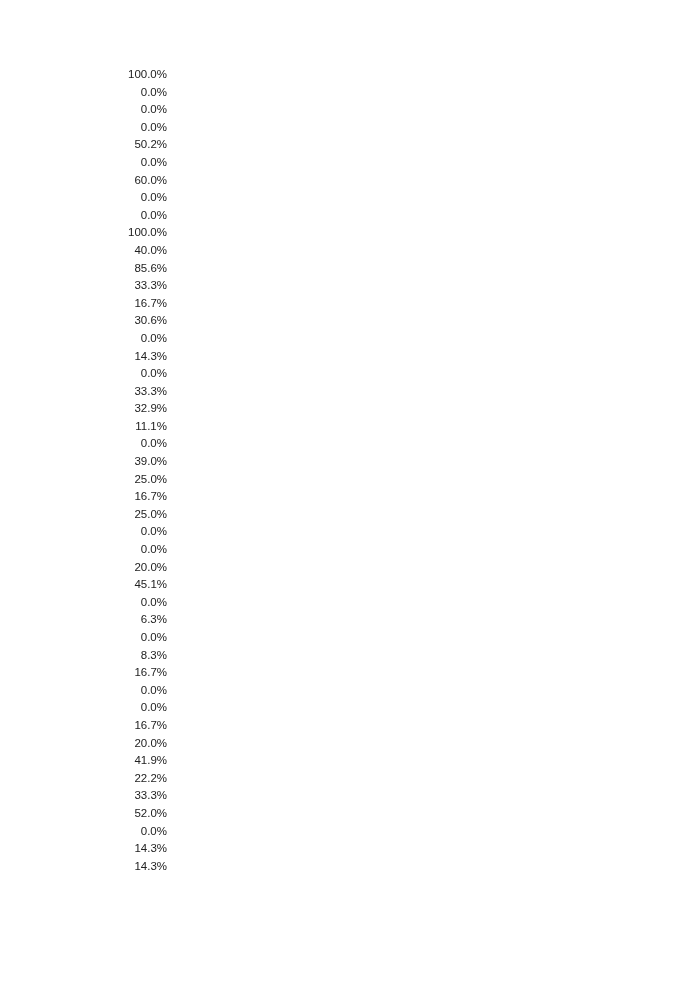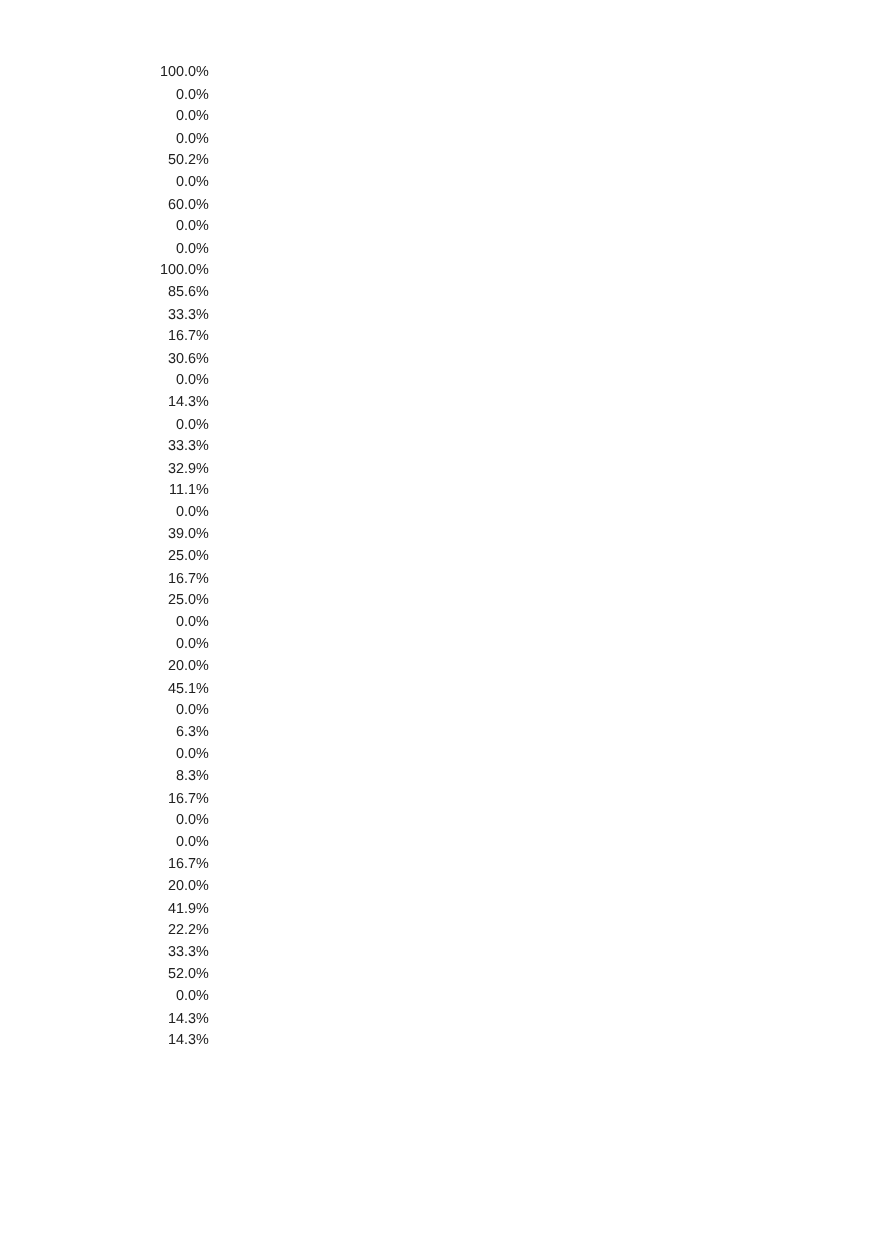--- a/index.html
+++ b/index.html
@@ -9,21 +9,21 @@
   body {
     width: 700px;
     height: 990px;
     background: #ffffff;
     position: relative;
     overflow: hidden;
     font-family: "Liberation Sans", sans-serif;
   }
   .values-column {
     position: absolute;
-    top: 50px;
+    top: 66px;
     left: 0;
     width: 167px;
   }
   .value-row {
     height: 17.6px;
     line-height: 17.6px;
     text-align: right;
     font-size: 11.5px;
     color: #212121;
     white-space: nowrap;
@@ -37,20 +37,21 @@
 <div class="value-row">100.0%</div>
     <div class="value-row">0.0%</div>
     <div class="value-row">0.0%</div>
     <div class="value-row">0.0%</div>
     <div class="value-row">50.2%</div>
     <div class="value-row">0.0%</div>
     <div class="value-row">60.0%</div>
     <div class="value-row">0.0%</div>
     <div class="value-row">0.0%</div>
     <div class="value-row">100.0%</div>
+    <div class="value-row">40.0%</div>
     <div class="value-row">85.6%</div>
     <div class="value-row">33.3%</div>
     <div class="value-row">16.7%</div>
     <div class="value-row">30.6%</div>
     <div class="value-row">0.0%</div>
     <div class="value-row">14.3%</div>
     <div class="value-row">0.0%</div>
     <div class="value-row">33.3%</div>
     <div class="value-row">32.9%</div>
     <div class="value-row">11.1%</div>

